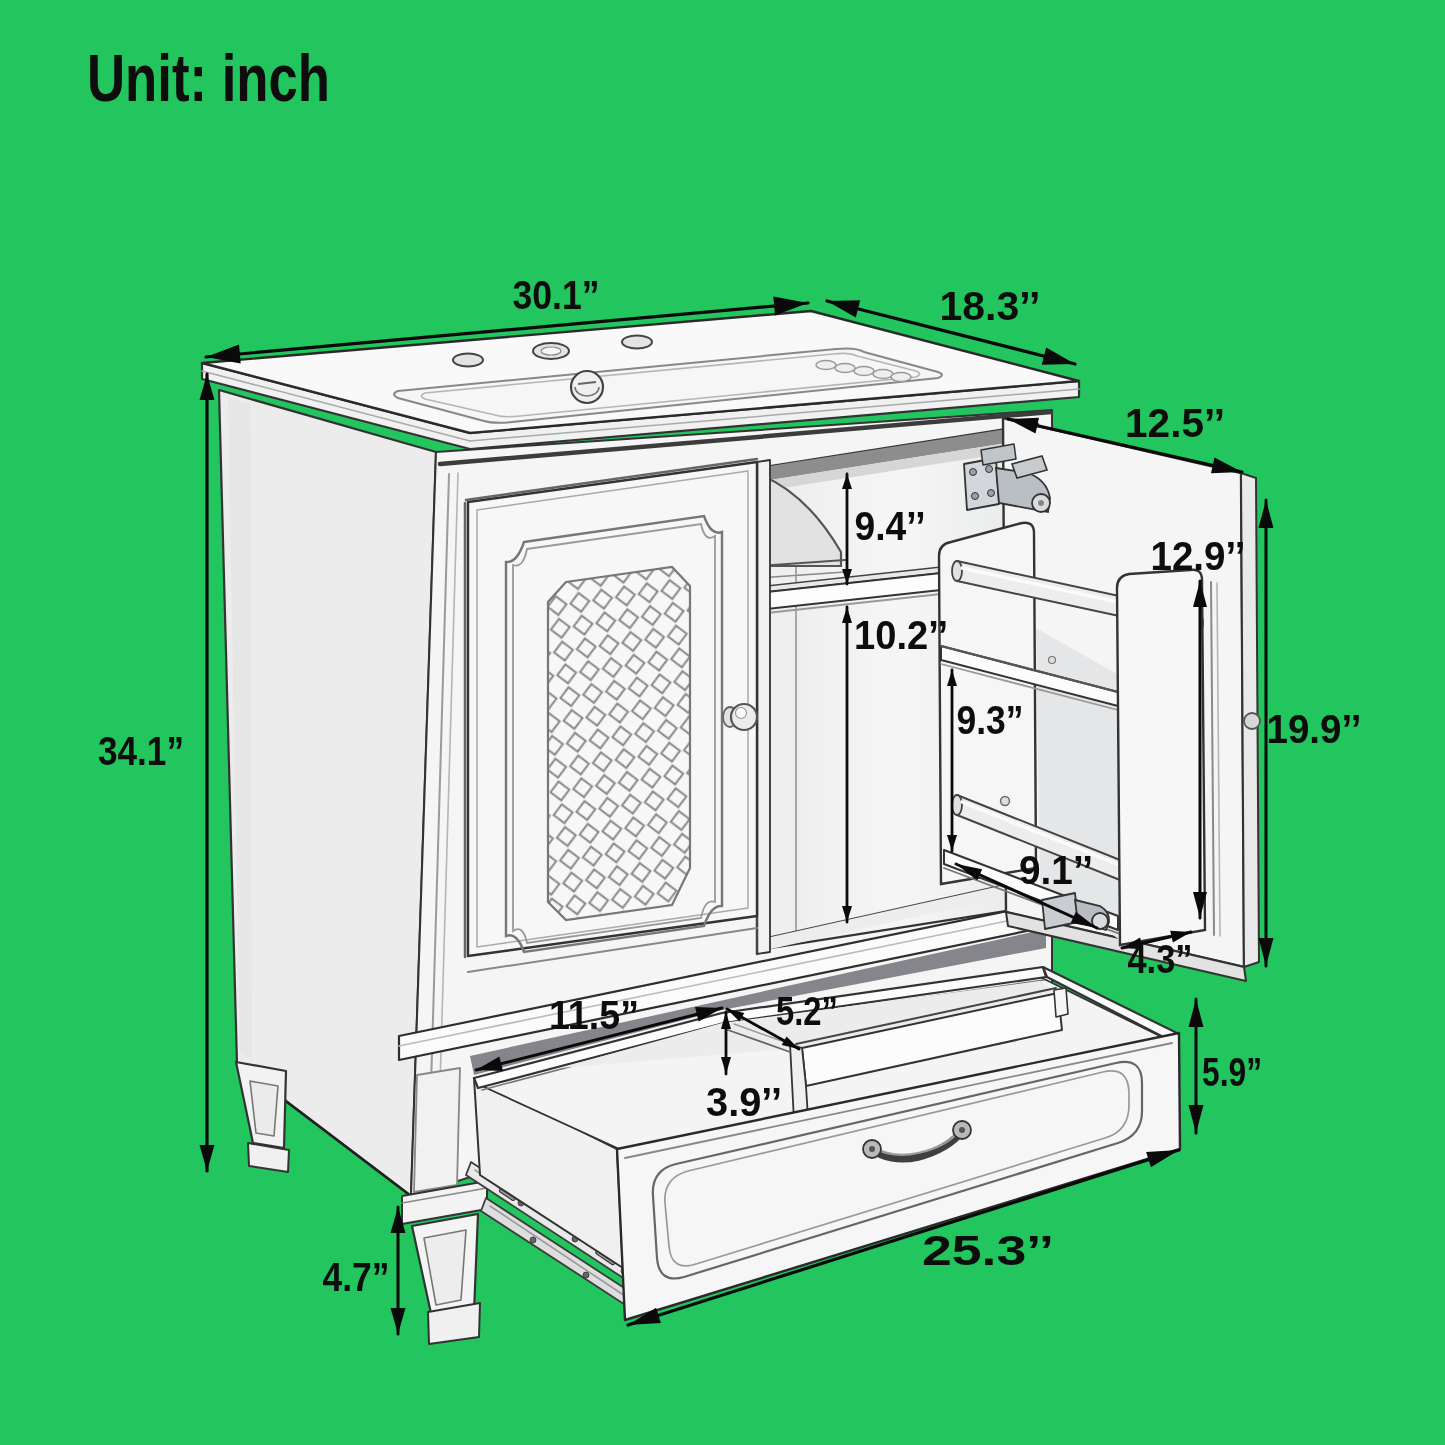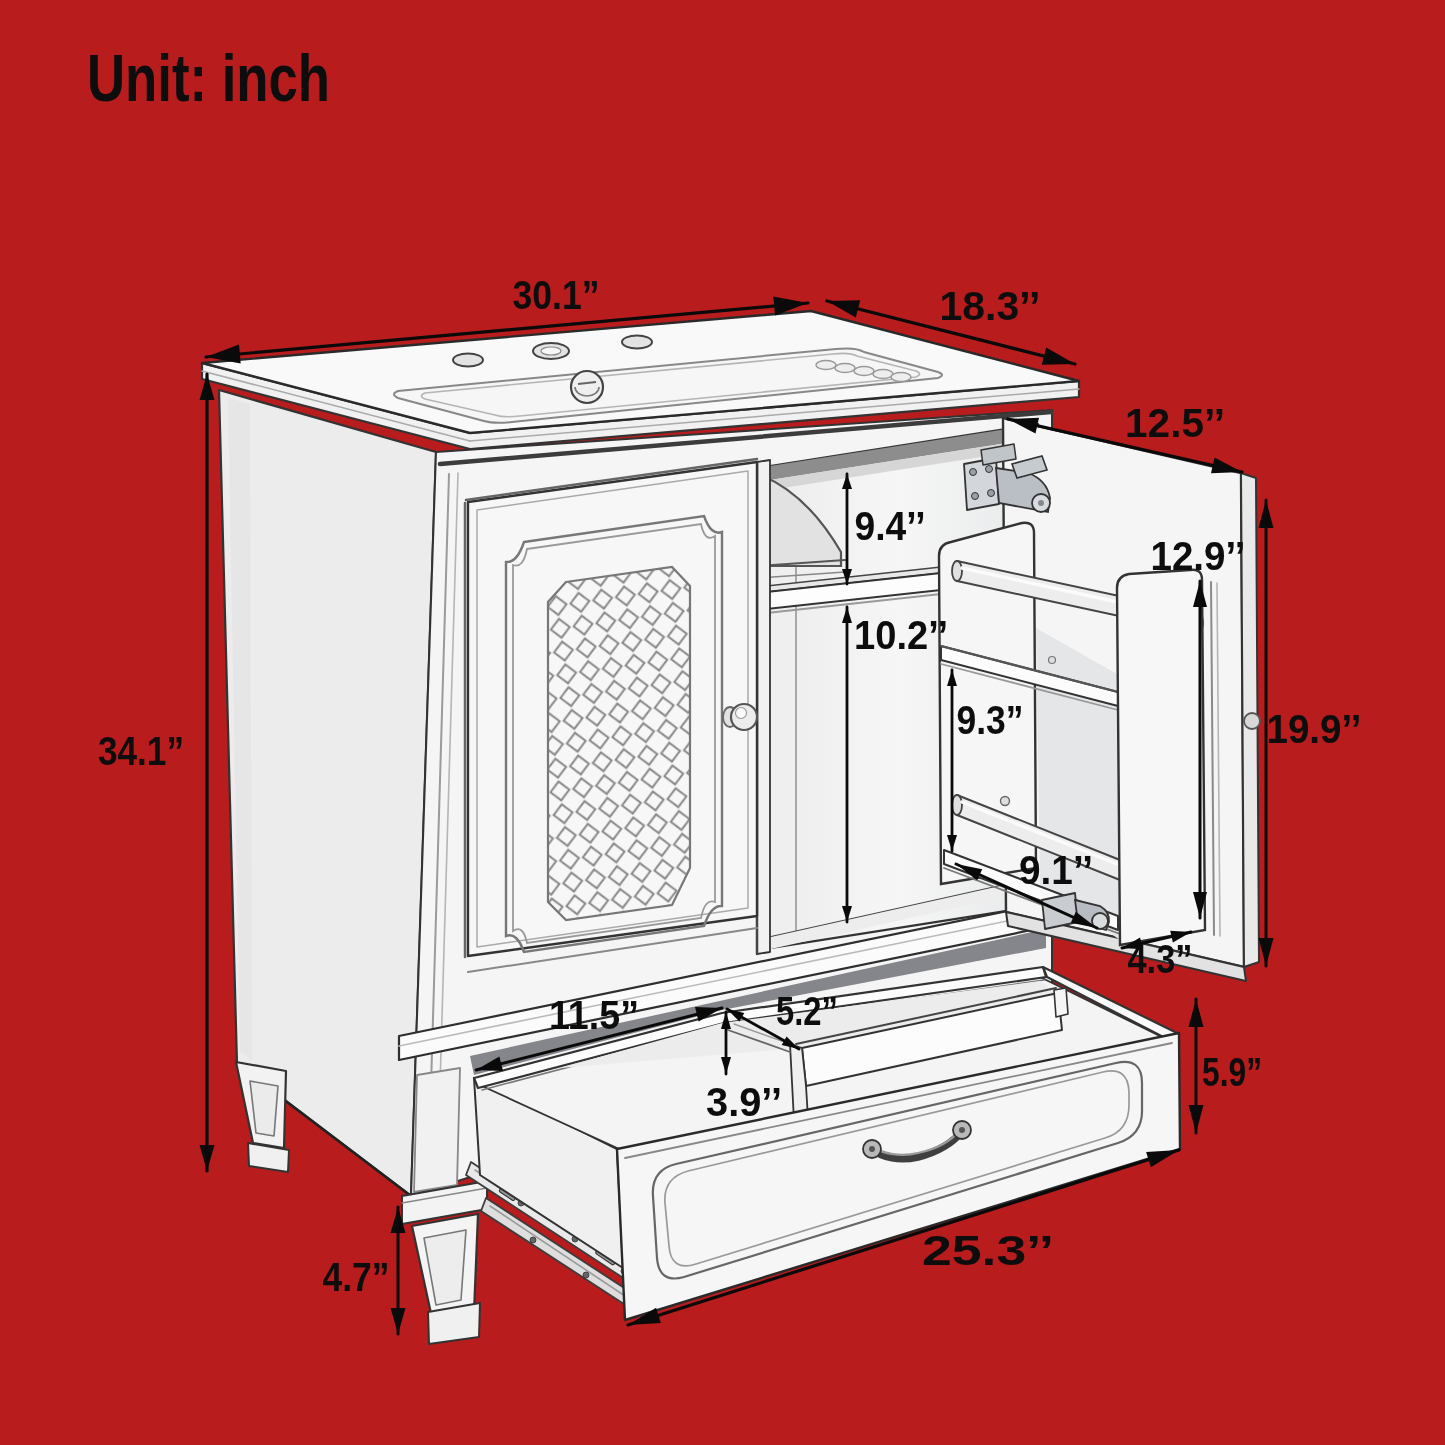--- a/index.html
+++ b/index.html
@@ -1,15 +1,15 @@
 <!DOCTYPE html>
 <html><head><meta charset="utf-8"><title>Vanity diagram</title>
 <style>
 html,body{margin:0;padding:0;background:#ffffff;}
-#wrap{width:1445px;height:1445px;position:relative;background:#b91c1c;overflow:hidden;}
+#wrap{width:1445px;height:1445px;position:relative;background:#22c55e;overflow:hidden;}
 </style></head>
 <body>
 <div id="wrap">
 <svg width="1445" height="1445" viewBox="0 0 1445 1445">
 <defs>
 <linearGradient id="gInt" x1="0" y1="0" x2="1" y2="0">
  <stop offset="0" stop-color="#ececec"></stop>
           <stop offset="0.5" stop-color="#f6f6f6"></stop>
           <stop offset="1" stop-color="#e7e9ea"></stop>
 </linearGradient>

